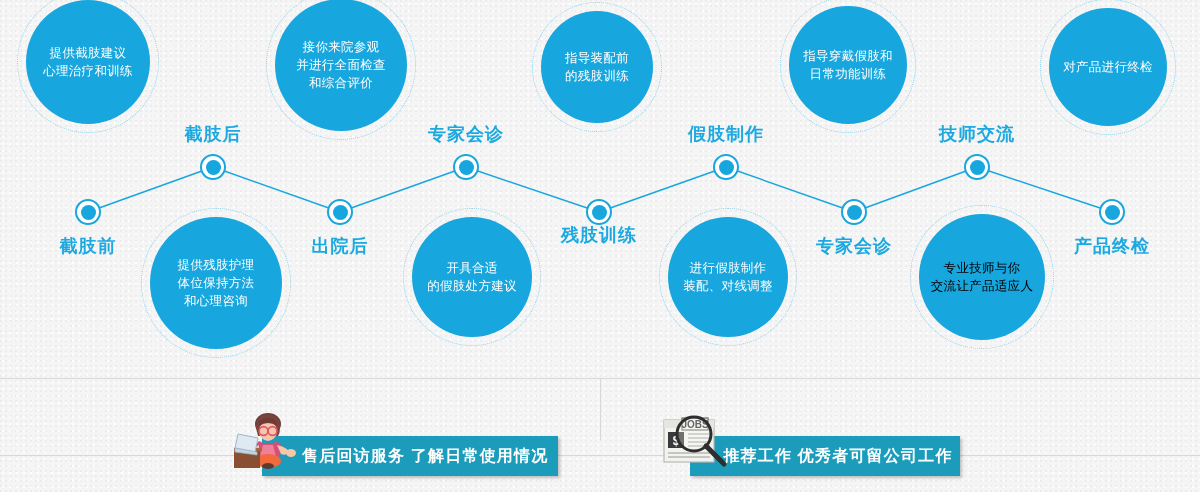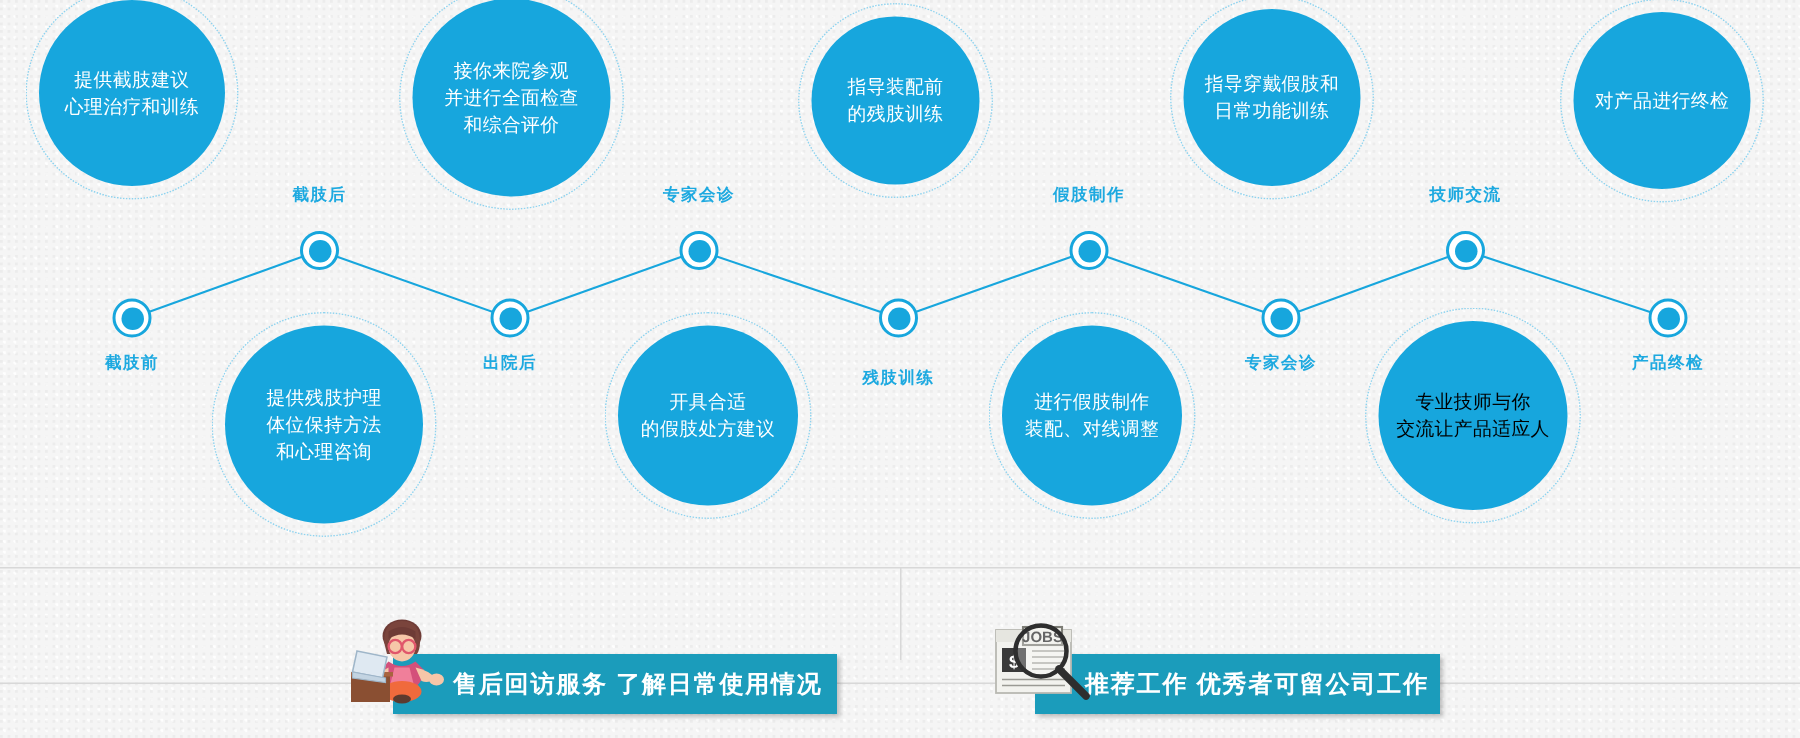--- a/index.html
+++ b/index.html
@@ -74,21 +74,21 @@
     content: "";
     position: absolute;
     left: 3.5px; top: 3.5px;
     width: 15px; height: 15px;
     border-radius: 50%;
     background: #17a6dd;
   }
   .node-label {
     position: absolute;
     color: #1da9e0;
-    font-size: 11px;
+    font-size: 18px;
     font-weight: bold;
     letter-spacing: 1px;
     white-space: nowrap;
     text-align: center;
   }
 
   
   .rule-h {
     position: absolute;
     background: #d8d8d8;
@@ -182,21 +182,21 @@
   <div id="node-layer">
       <div class="node" style="left: 75px; top: 199px; border-color: rgb(23, 166, 221);"></div>
       <div class="node-label" style="color: rgb(29, 169, 224); width: 120px; left: 28px; top: 234px;">截肢前</div>
       <div class="node" style="left: 200px; top: 154px; border-color: rgb(23, 166, 221);"></div>
       <div class="node-label" style="color: rgb(29, 169, 224); width: 120px; left: 153px; top: 122px;">截肢后</div>
       <div class="node" style="left: 327px; top: 199px; border-color: rgb(23, 166, 221);"></div>
       <div class="node-label" style="color: rgb(29, 169, 224); width: 120px; left: 280px; top: 234px;">出院后</div>
       <div class="node" style="left: 453px; top: 154px; border-color: rgb(23, 166, 221);"></div>
       <div class="node-label" style="color: rgb(29, 169, 224); width: 120px; left: 406px; top: 122px;">专家会诊</div>
       <div class="node" style="left: 586px; top: 199px; border-color: rgb(23, 166, 221);"></div>
-      <div class="node-label" style="color: rgb(29, 169, 224); width: 120px; left: 539px; top: 244px;">残肢训练</div>
+      <div class="node-label" style="color: rgb(29, 169, 224); width: 120px; left: 539px; top: 223px;">残肢训练</div>
       <div class="node" style="left: 713px; top: 154px; border-color: rgb(23, 166, 221);"></div>
       <div class="node-label" style="color: rgb(29, 169, 224); width: 120px; left: 666px; top: 122px;">假肢制作</div>
       <div class="node" style="left: 841px; top: 199px; border-color: rgb(23, 166, 221);"></div>
       <div class="node-label" style="color: rgb(29, 169, 224); width: 120px; left: 794px; top: 234px;">专家会诊</div>
       <div class="node" style="left: 964px; top: 154px; border-color: rgb(23, 166, 221);"></div>
       <div class="node-label" style="color: rgb(29, 169, 224); width: 120px; left: 917px; top: 122px;">技师交流</div>
       <div class="node" style="left: 1099px; top: 199px; border-color: rgb(23, 166, 221);"></div>
       <div class="node-label" style="color: rgb(29, 169, 224); width: 120px; left: 1052px; top: 234px;">产品终检</div>
     </div>
   <div id="divider-layer">

